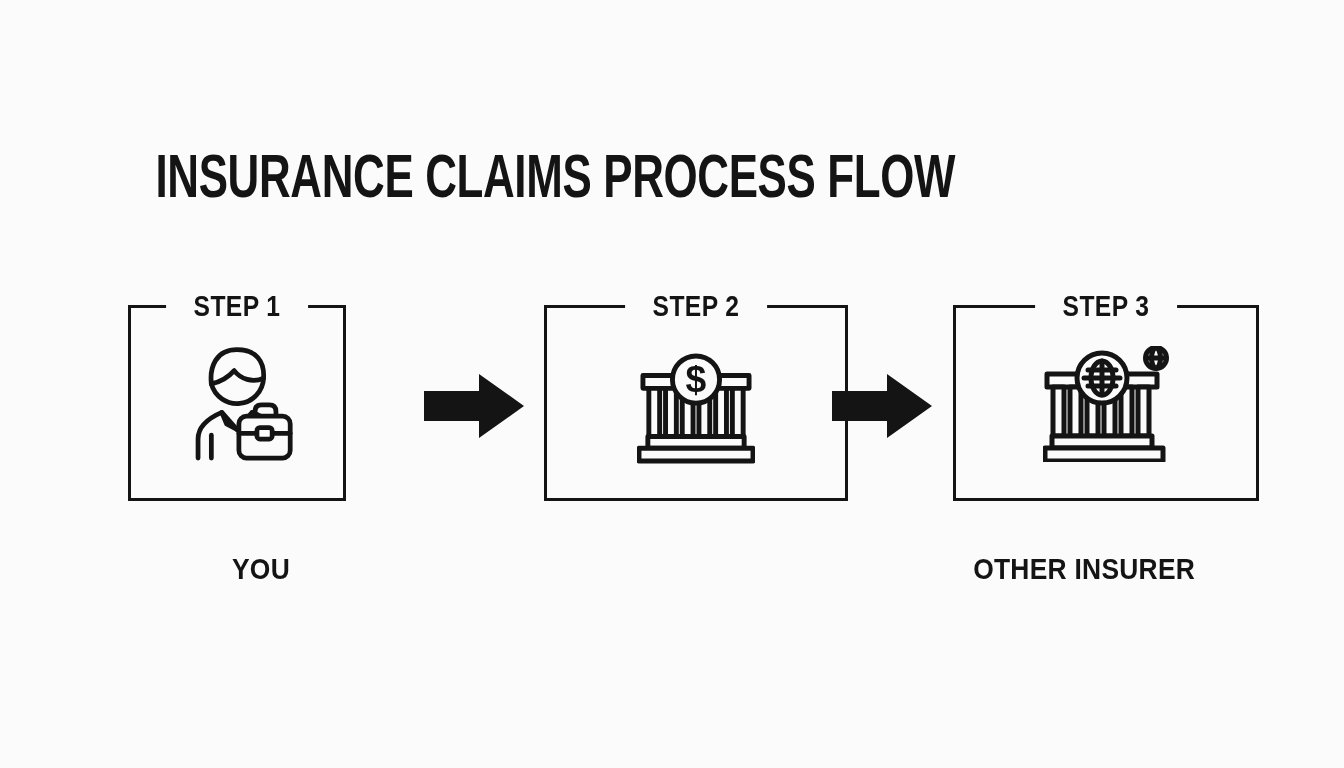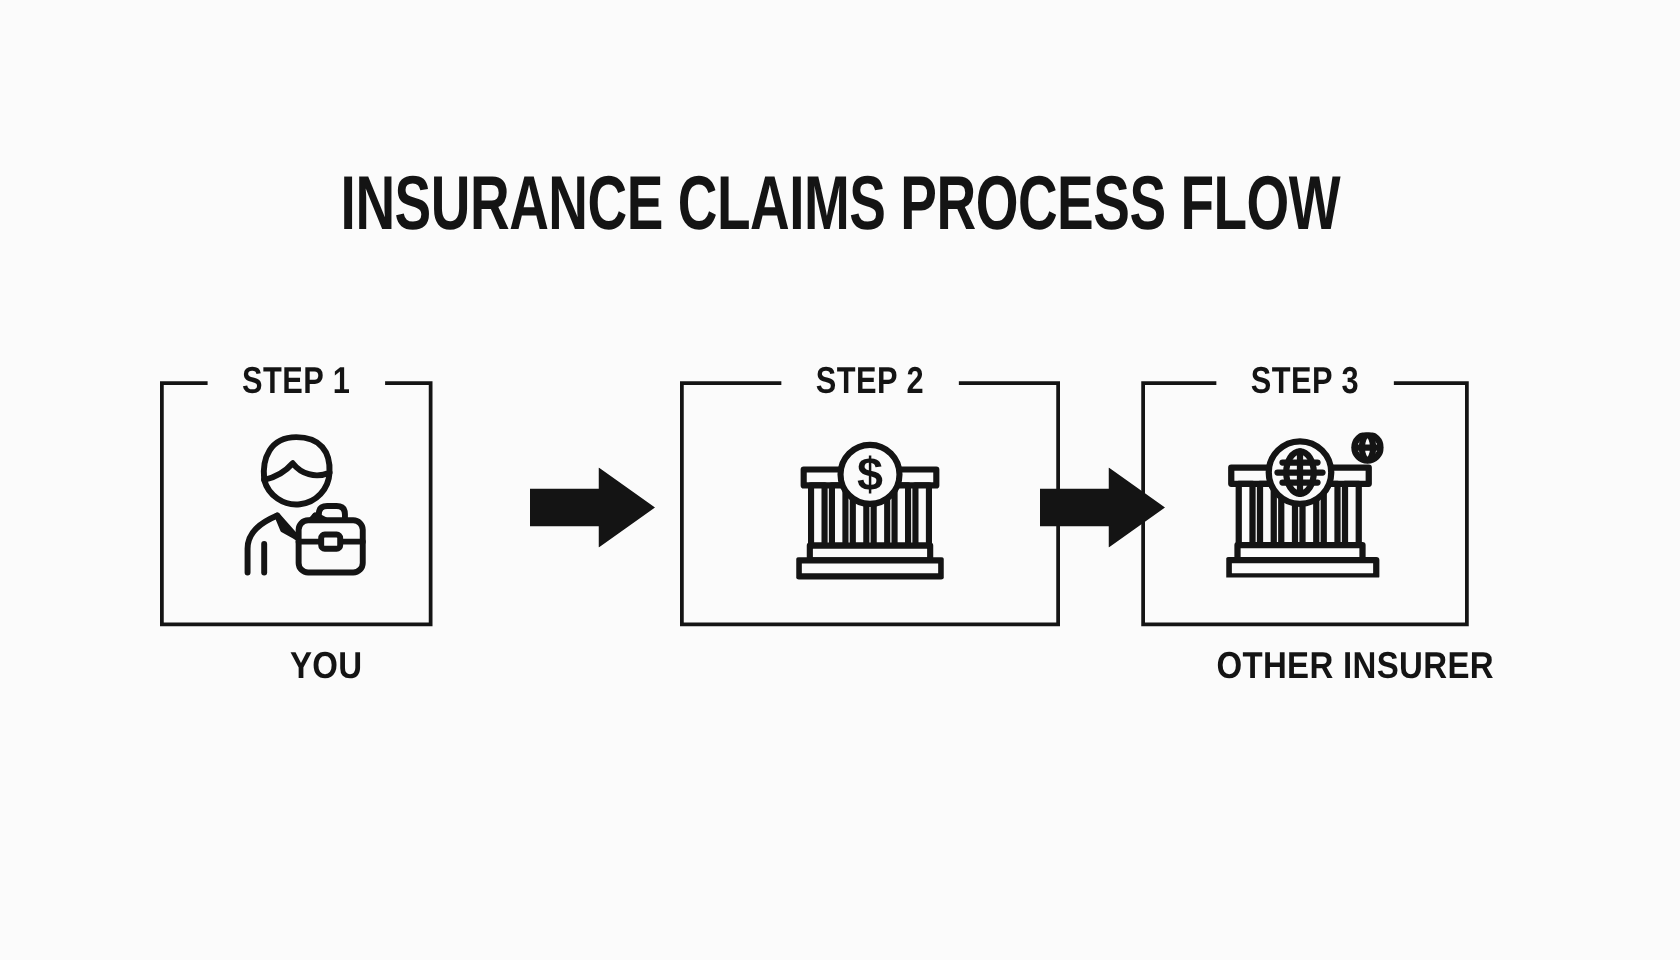--- a/index.html
+++ b/index.html
@@ -13,22 +13,22 @@
     font-family:"Liberation Sans", sans-serif;
     color:var(--ink);
     position:relative;
     overflow:hidden;
   }
   .canvas{position:absolute;inset:0;}
 
   
   .title{
     position:absolute;
-    top:132px;left:0;width:100%;
-    text-align:center;
+    top:146px;left:0;width:100%;
+    text-align:left;
     font-size:61px;
     font-weight:700;
     line-height:1;
     white-space:nowrap;
   }
   .title .squeeze{
     display:inline-block;
     transform:scaleX(0.72);
     letter-spacing:-0.5px;
   }
@@ -39,21 +39,21 @@
     top:305px;
     height:196px;
     border:3px solid var(--ink);
     background:transparent;
     display:flex;
     align-items:center;
     justify-content:center;
   }
   .box-1{left:128px;width:218px;}
   .box-2{left:544px;width:304px;}
-  .box-3{left:913px;width:262px;}
+  .box-3{left:953px;width:306px;}
 
   .step-label{
     position:absolute;
     top:-3px;left:50%;
     transform:translate(-50%,-50%);
     background:var(--bg);
     padding:0 18px;
     font-size:30px;
     font-weight:700;
     line-height:1.1;
@@ -98,21 +98,21 @@
     width:100px;height:64px;
   }
   .arrow-1{left:424px;}
   .arrow-2{left:832px;}
   .arrow svg{display:block;width:100%;height:100%;}
   .arrow polygon{fill:var(--ink);}
 
   
   .caption{
     position:absolute;
-    top:516px;
+    top:552px;
     text-align:center;
     font-size:30px;
     font-weight:600;
     white-space:nowrap;
   }
   .caption .squeeze{
     display:inline-block;
     transform:scaleX(0.88);
     letter-spacing:0.3px;
   }

